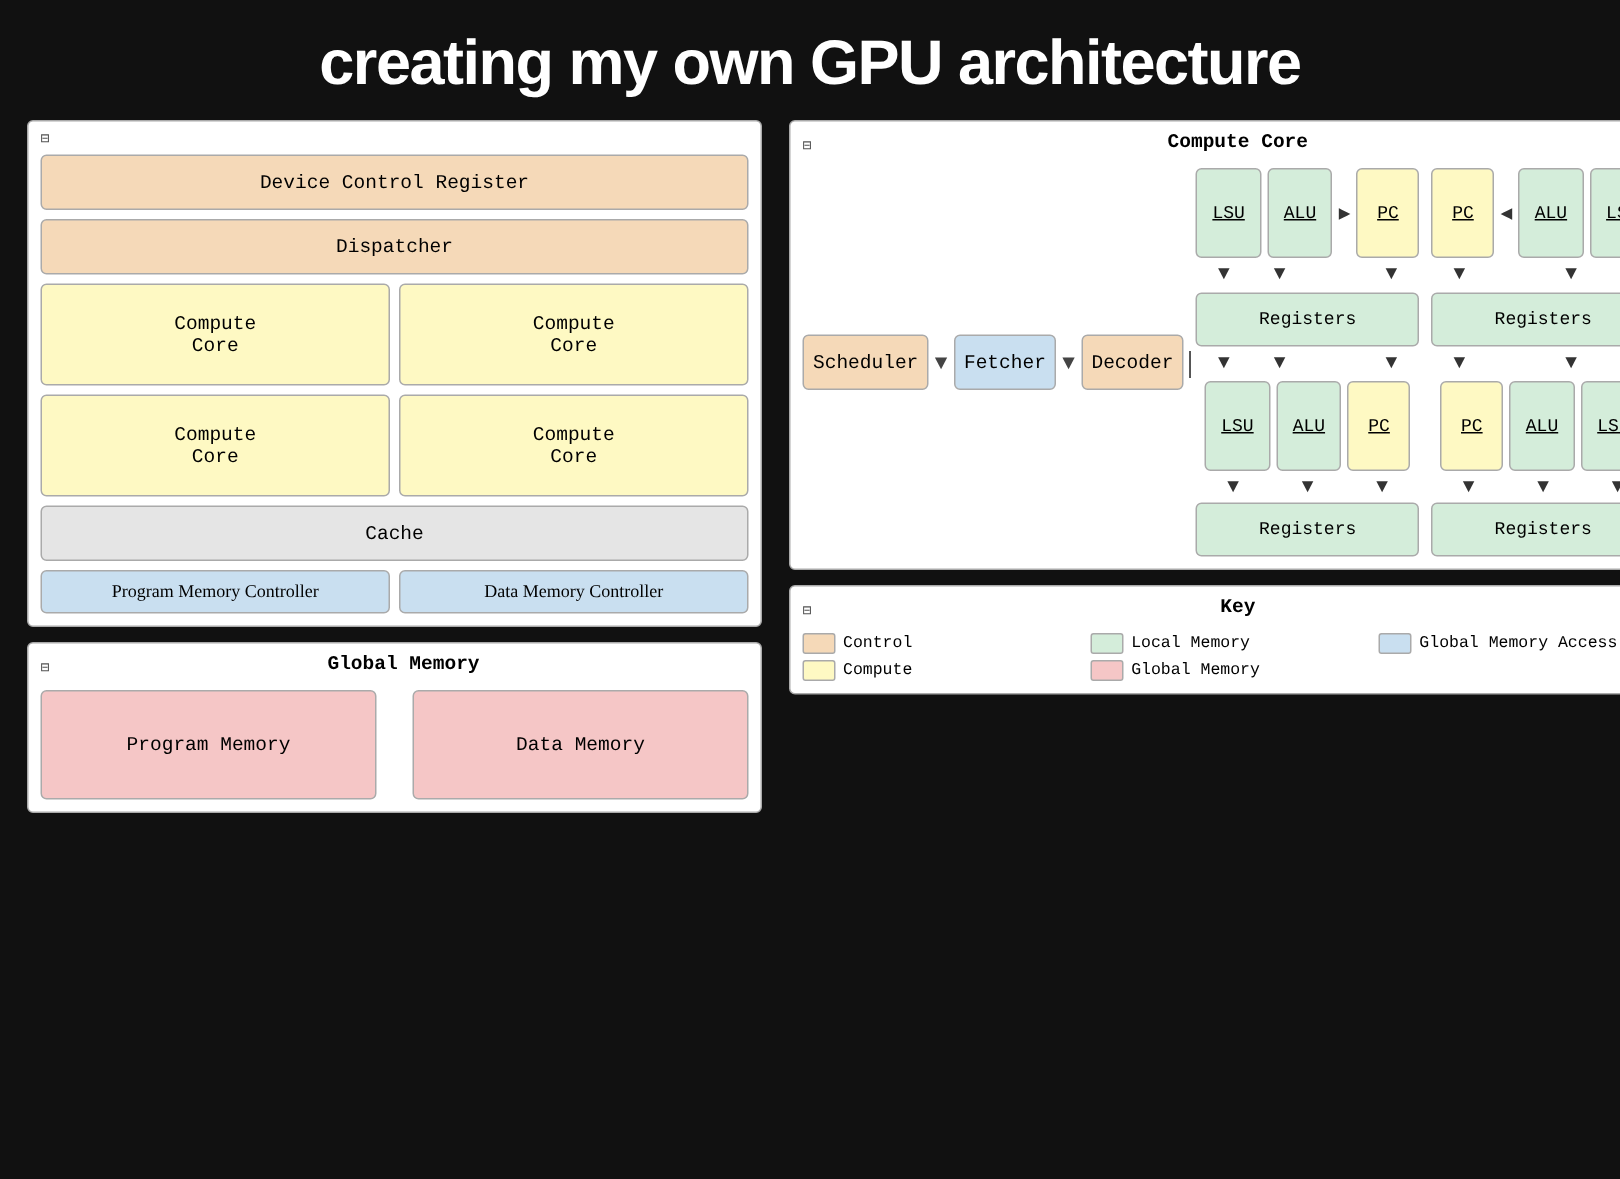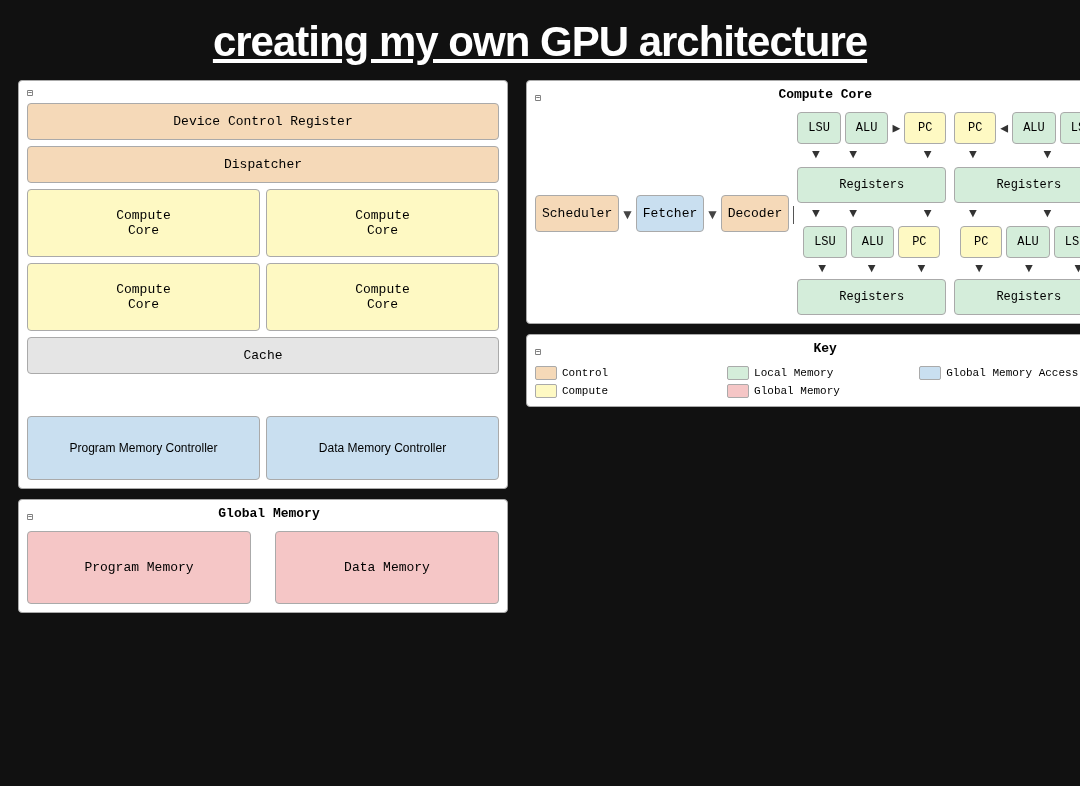--- a/index.html
+++ b/index.html
@@ -14,21 +14,20 @@
       align-items: center;
     }
     .page-title {
       color: #fff;
       font-size: 42px;
       font-weight: 900;
       font-family: Arial, sans-serif;
       text-align: center;
       padding: 18px 0 14px 0;
       letter-spacing: -1px;
-      text-decoration: underline;
     }
     .main-content {
       display: flex;
       flex-direction: row;
       gap: 18px;
       padding: 0 18px;
       width: 100%;
     }
     
     .left-col {
@@ -110,23 +109,22 @@
       display: grid;
       grid-template-columns: 1fr 1fr;
       gap: 6px;
     }
     .mem-ctrl {
       border-radius: 4px;
       border: 1.5px solid #aaa;
       background: #c9dff0;
       text-align: center;
       font-size: 12px;
-      font-family: Liberation Sans, sans-serif;
-      padding: 24px 6px;
-      margin-top: 36px;
+      font-family: Liberation Serif, serif;
+      padding: 6px 6px;
     }
 
     
     .global-mem-grid {
       display: grid;
       grid-template-columns: 1fr 1fr;
       gap: 24px;
     }
     .mem-block {
       border-radius: 4px;
@@ -157,22 +155,23 @@
       gap: 4px;
       align-items: center;
       justify-content: center;
     }
     .unit-block {
       border-radius: 4px;
       border: 1.5px solid #aaa;
       text-align: center;
       font-size: 12px;
       font-family: 'Courier New', Courier, monospace;
-      padding: 8px 10px;
+      padding: 22px 10px;
       min-width: 42px;
+      text-decoration: underline;
     }
     .unit-green { background: #d4edda; }
     .unit-yellow { background: #fef9c3; }
     .registers-block {
       border-radius: 4px;
       border: 1.5px solid #aaa;
       background: #d4edda;
       text-align: center;
       font-size: 12px;
       font-family: 'Courier New', Courier, monospace;

